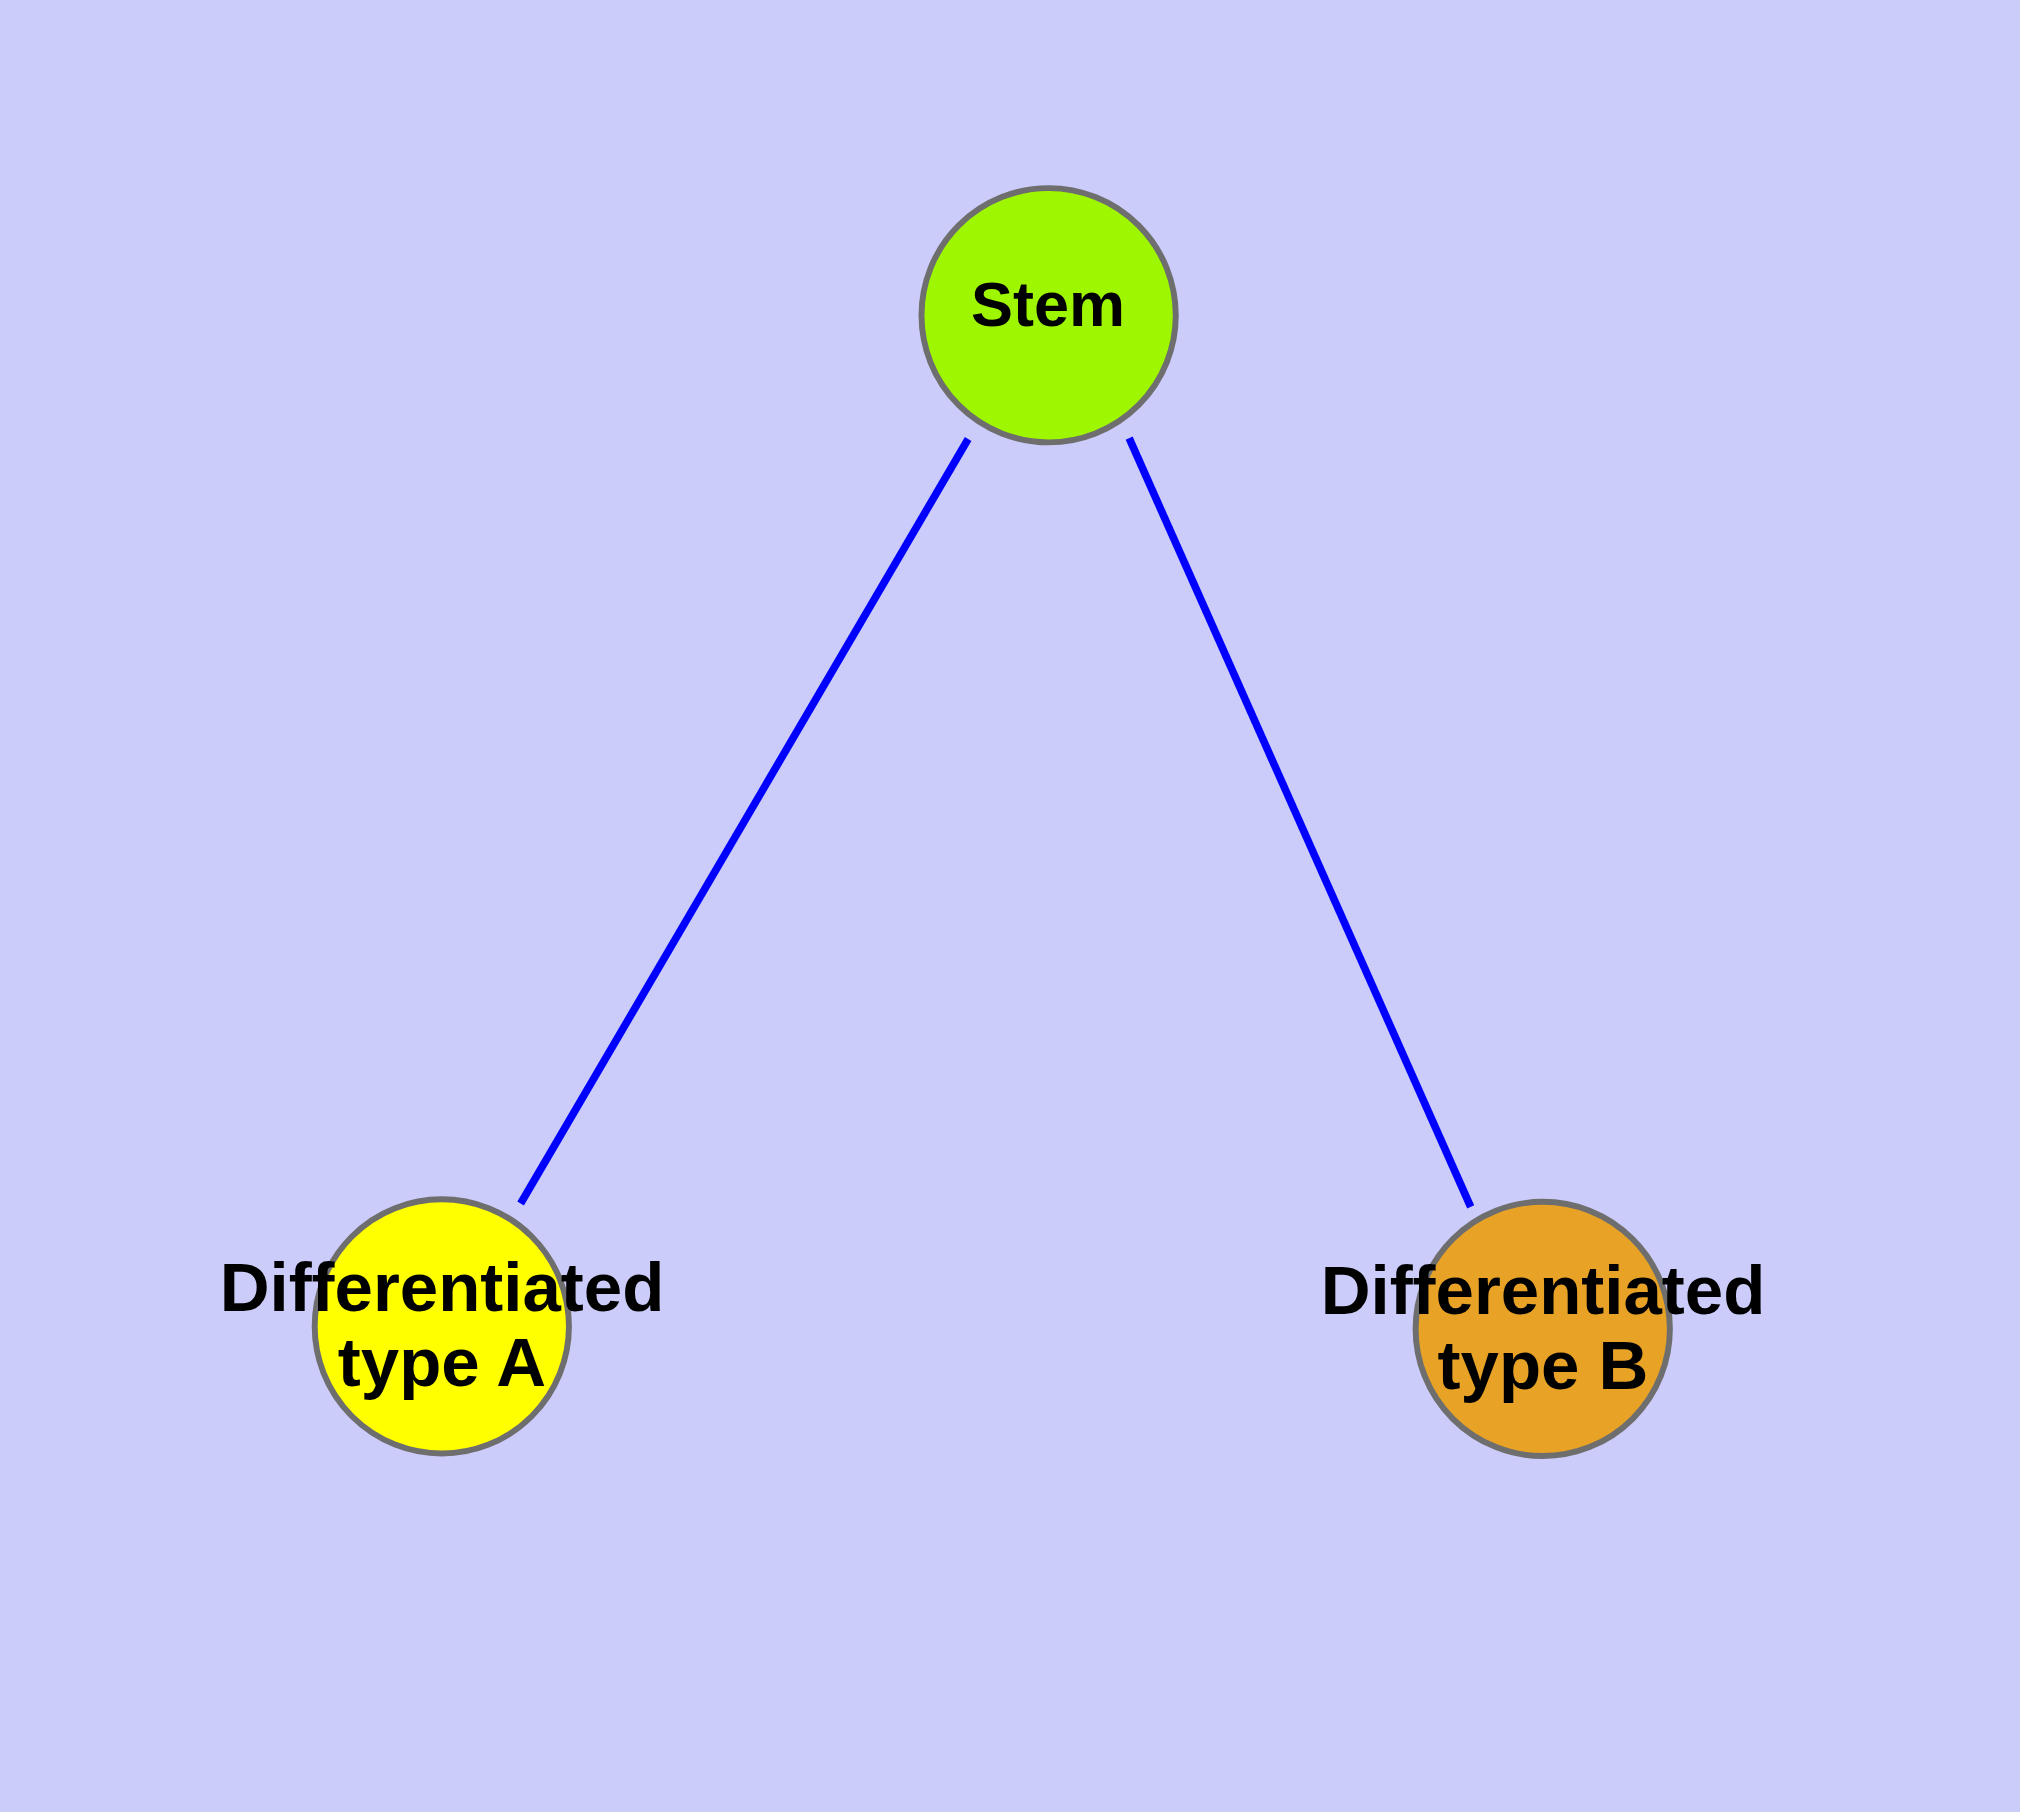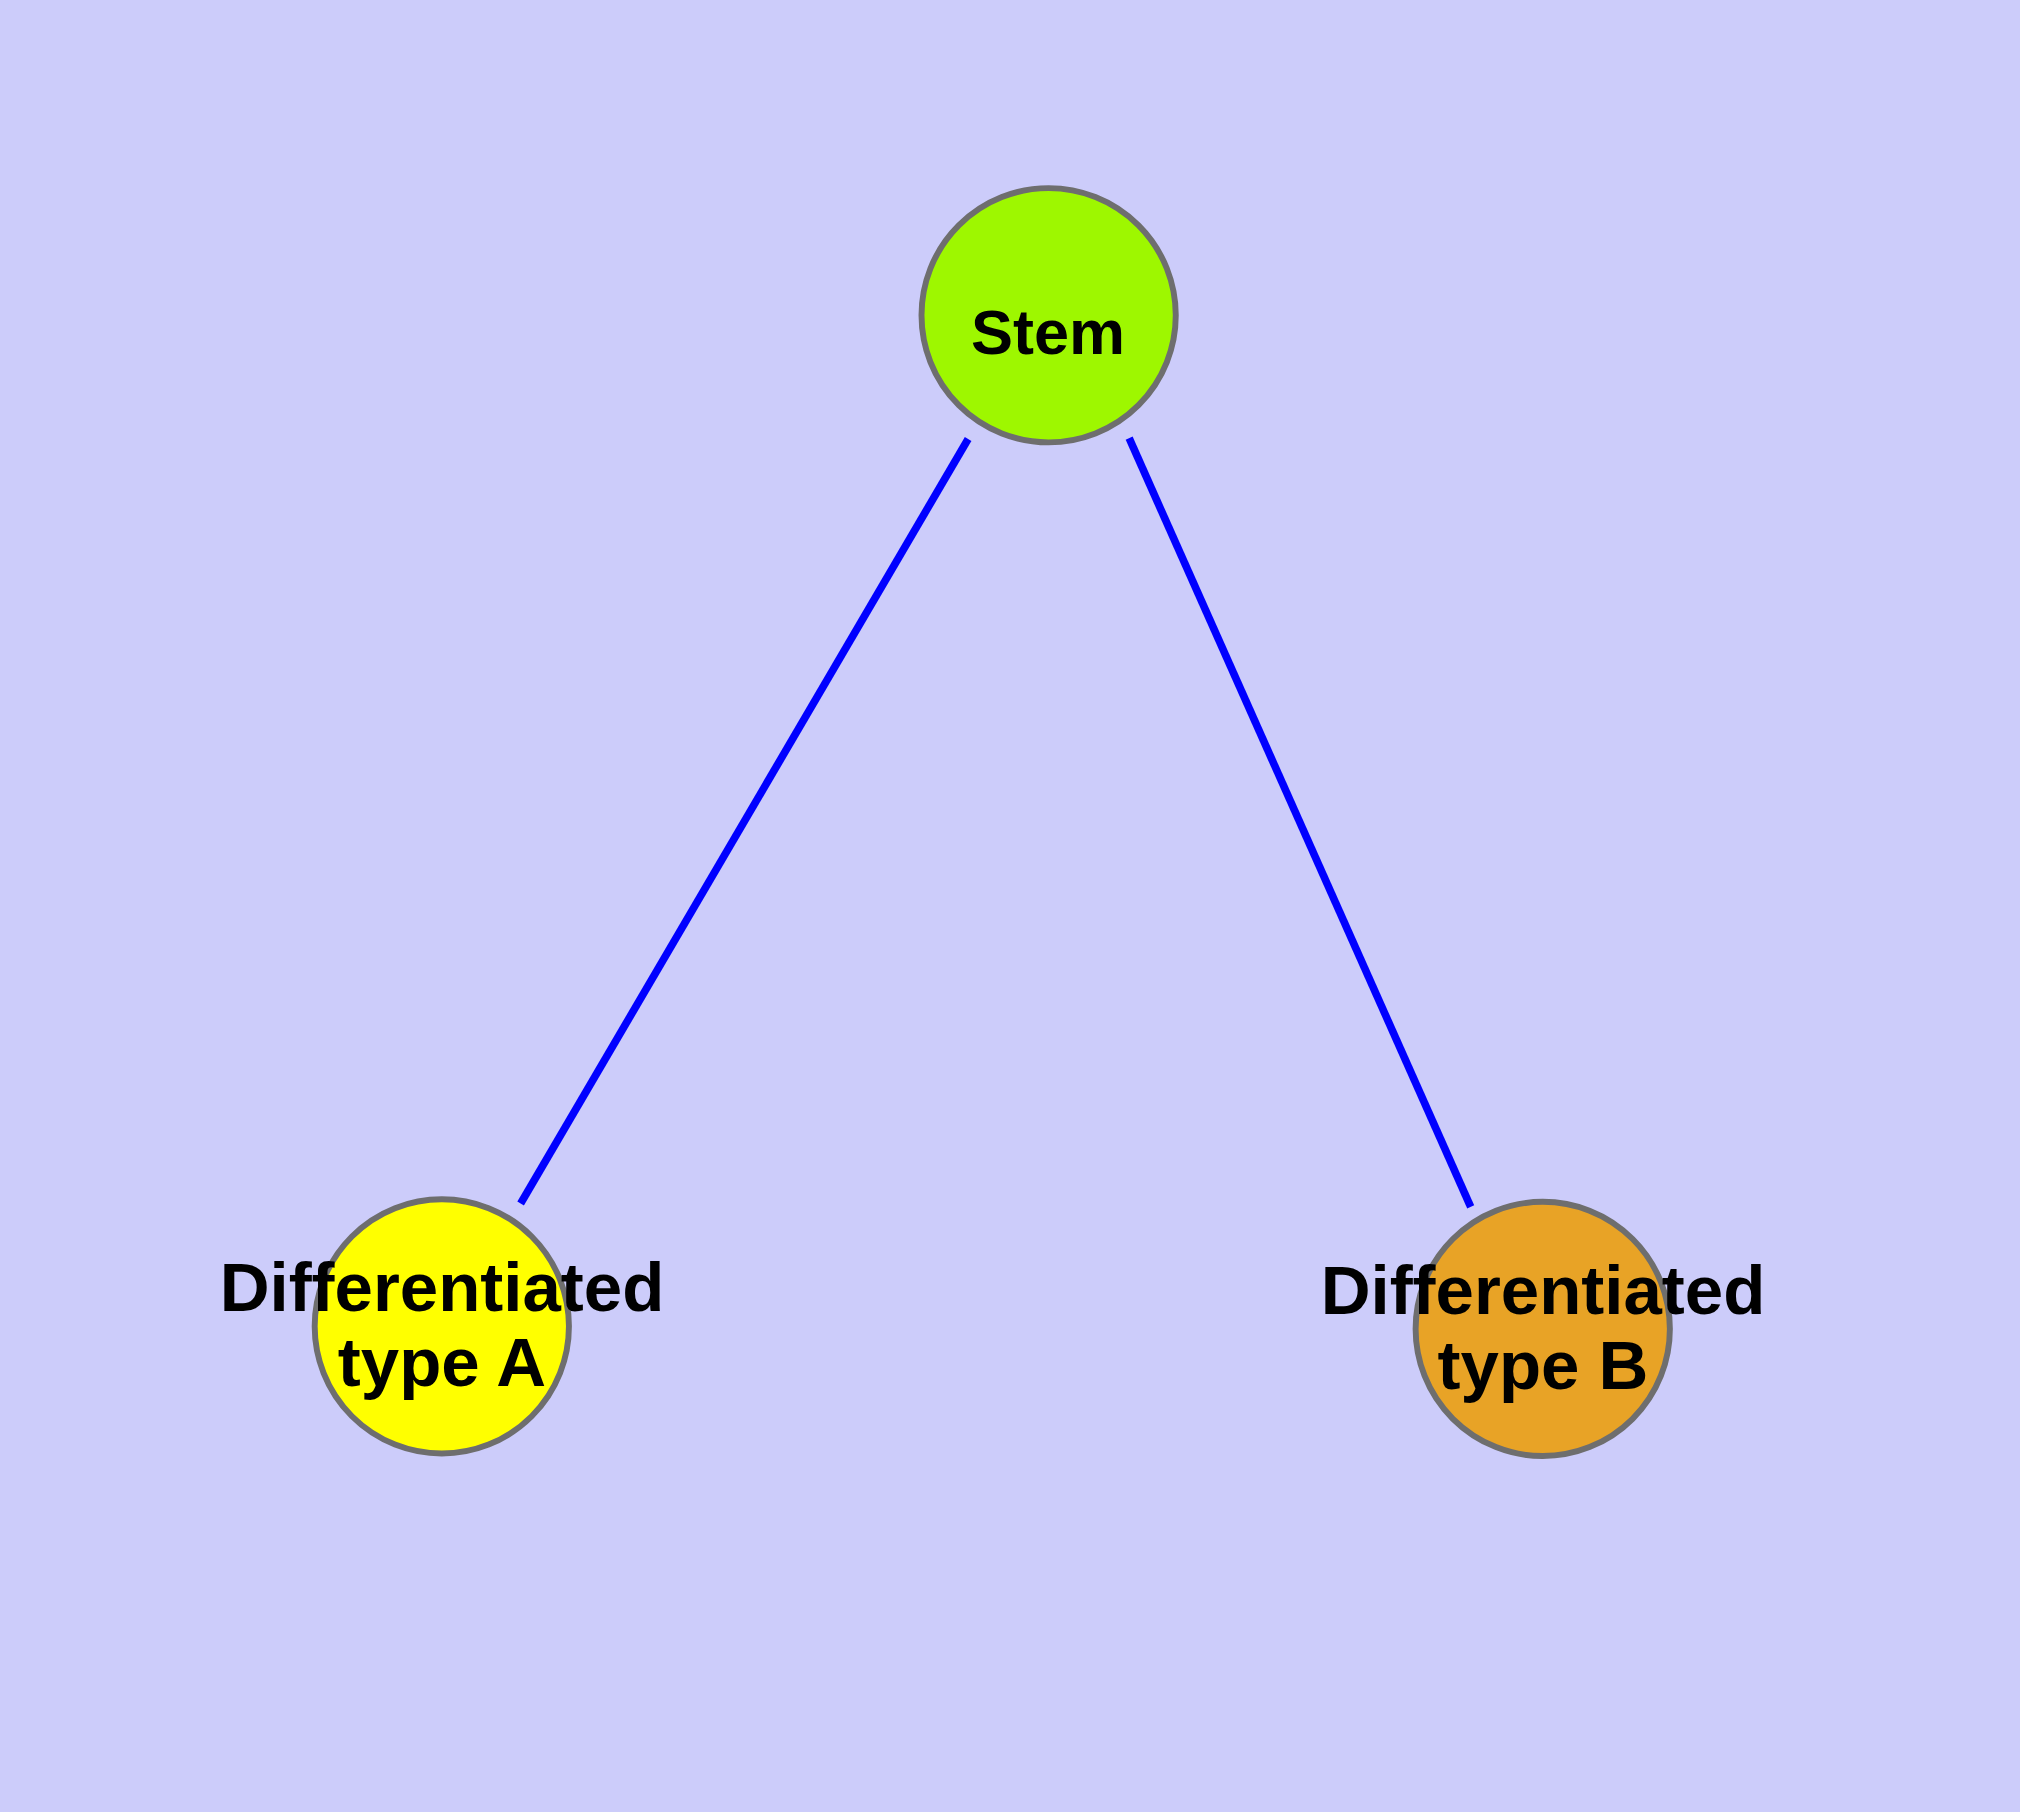--- a/index.html
+++ b/index.html
@@ -52,21 +52,21 @@
         <line x1="1332" y1="517" x2="1735" y2="1424" stroke="#0000ff" stroke-width="9" stroke-linecap="butt"></line>
       </g>
     <g id="nodes-group">
         <circle cx="1237" cy="372" r="150" fill="#9ef700" stroke="#6e6e6e" stroke-width="7"></circle>
         <circle cx="521" cy="1565" r="150" fill="#ffff00" stroke="#6e6e6e" stroke-width="7"></circle>
         <circle cx="1820" cy="1568" r="150" fill="#e8a326" stroke="#6e6e6e" stroke-width="7"></circle>
       </g>
   </svg>
 
   <div id="labels-layer">
-      <div class="node-label single" style="left: 1048px; top: 332px; font-size: 63px; color: rgb(0, 0, 0);">Stem</div>
+      <div class="node-label single" style="left: 1048px; top: 304px; font-size: 63px; color: rgb(0, 0, 0);">Stem</div>
       <div class="node-label double" style="left: 442px; top: 1326px; font-size: 69px; color: rgb(0, 0, 0);">Differentiated
 type A</div>
       <div class="node-label double" style="left: 1543px; top: 1329px; font-size: 69px; color: rgb(0, 0, 0);">Differentiated
 type B</div>
     </div>
 
 </div>
 
 
 </body></html>

